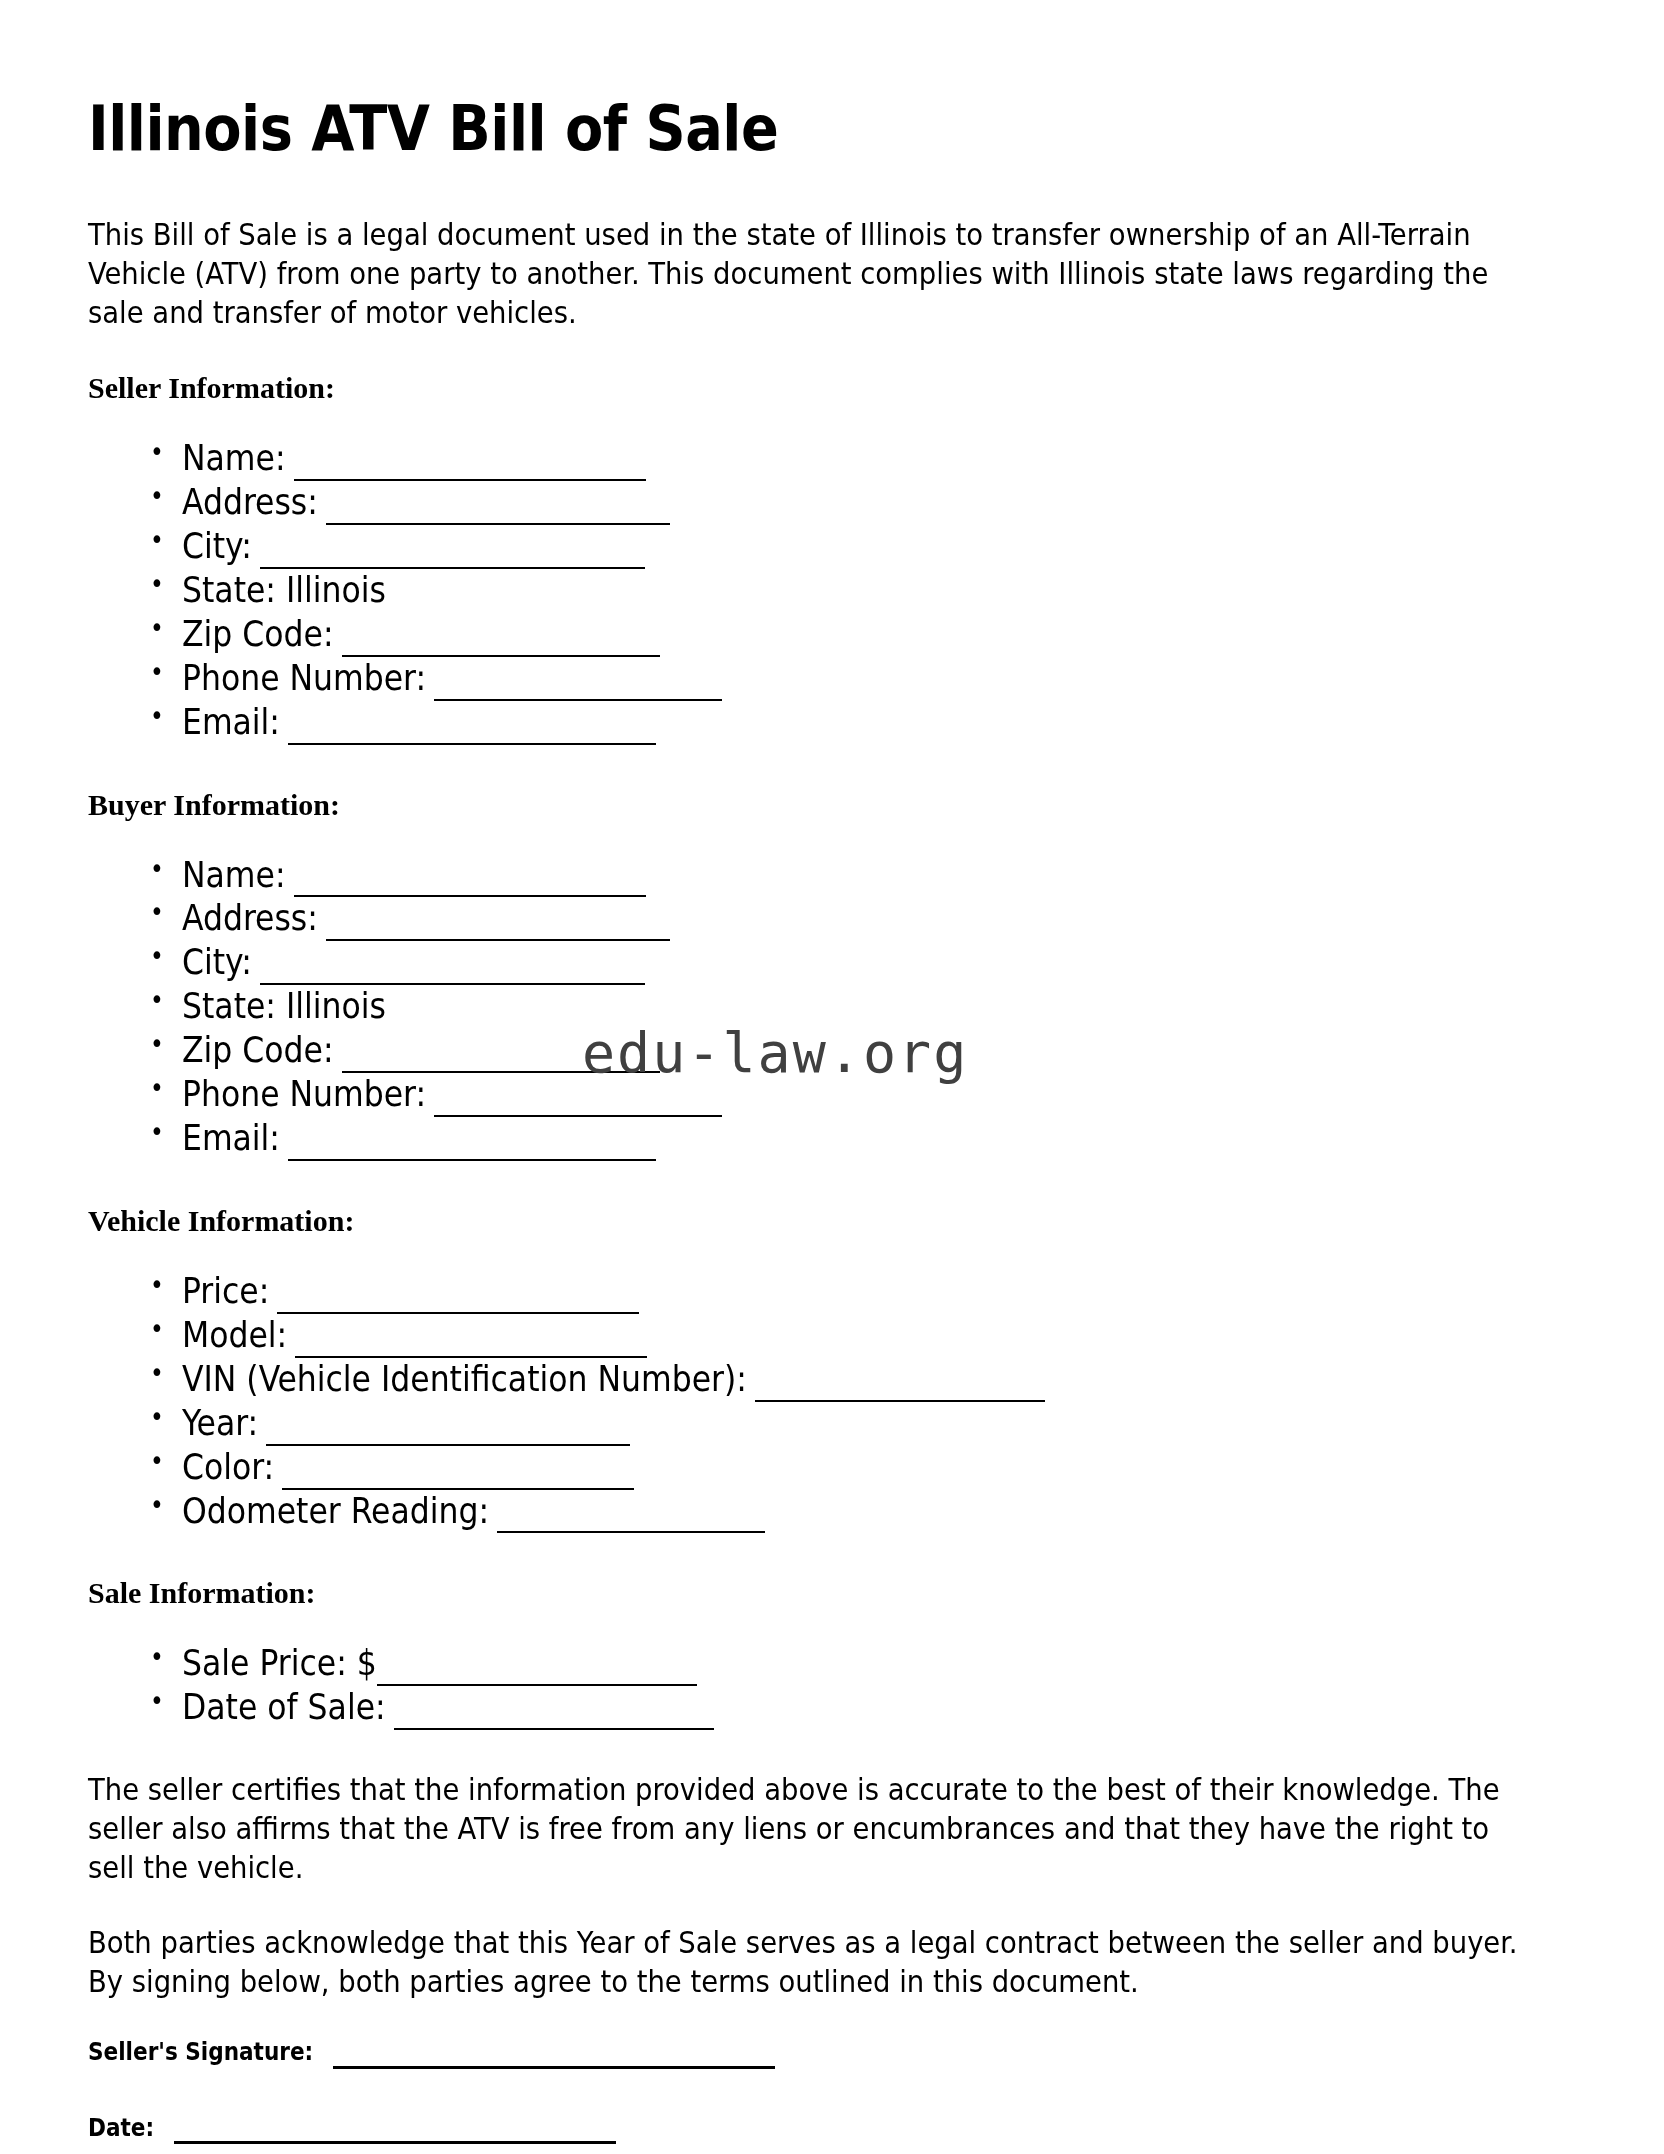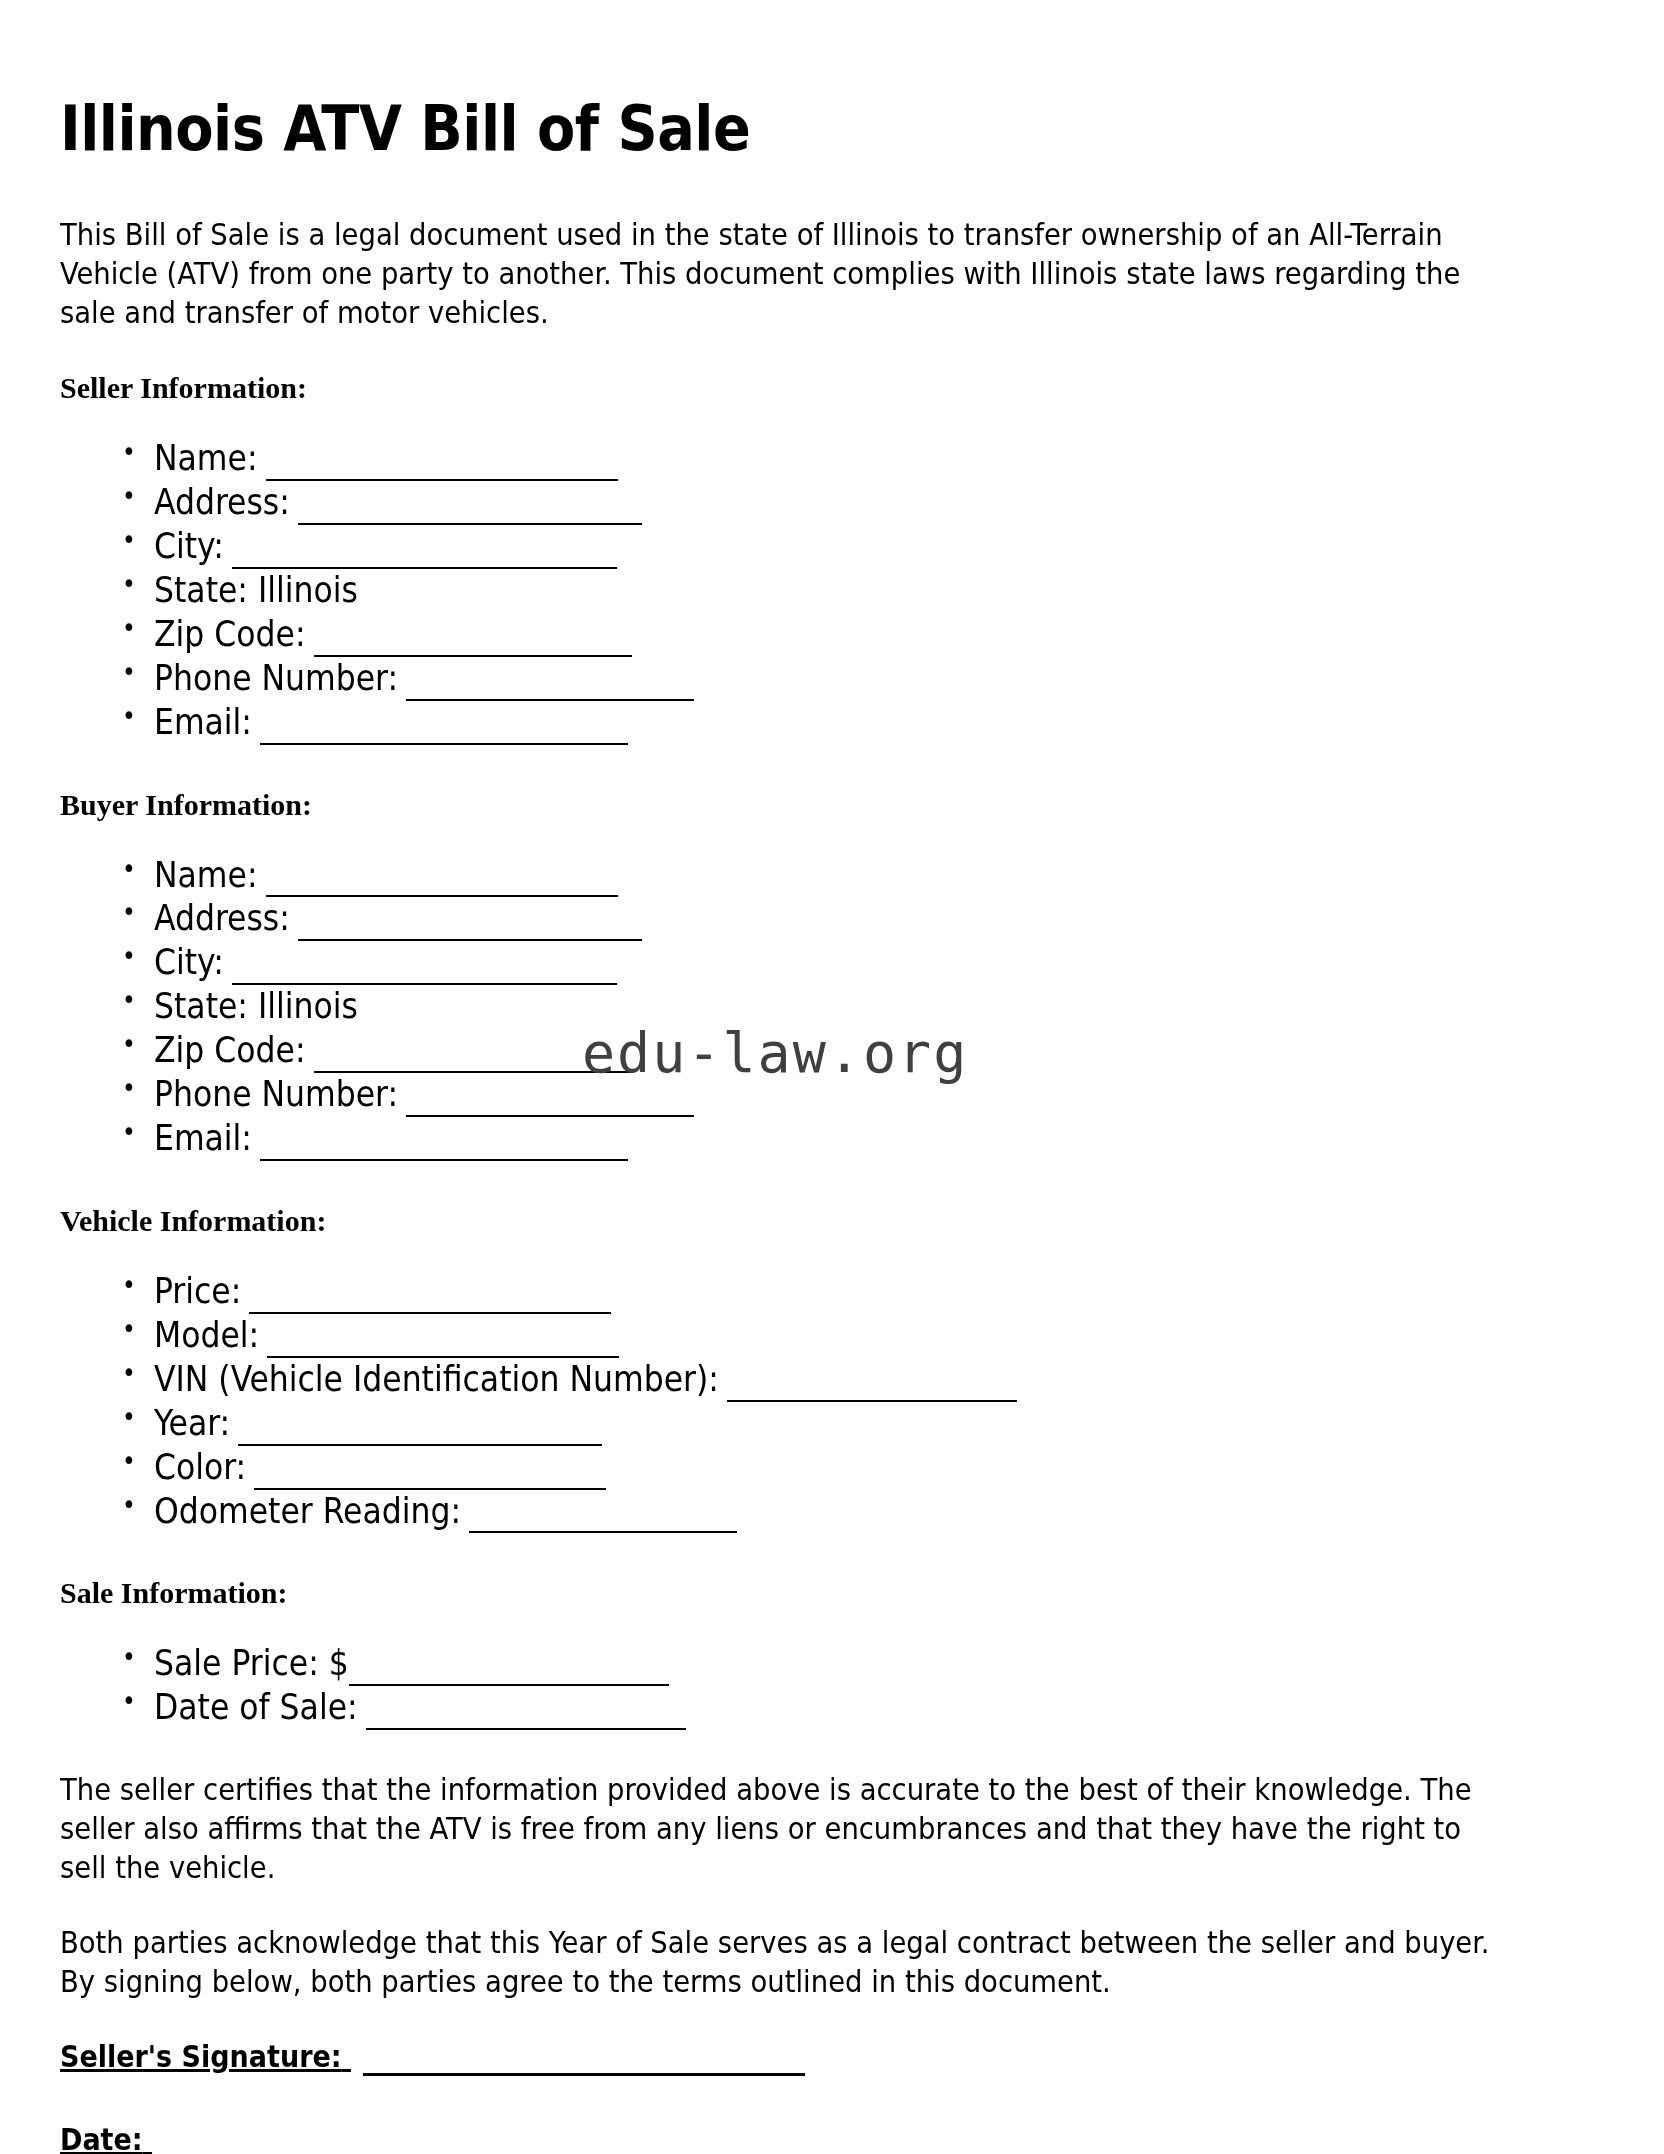--- a/index.html
+++ b/index.html
@@ -14,21 +14,21 @@
     font-family: "DejaVu Sans Condensed", "Liberation Sans Narrow", "Liberation Sans", sans-serif;
     color: #000000;
     overflow: hidden;
   }
   .page {
     position: relative;
     width: 1664px;
     height: 2154px;
     background: #ffffff;
     box-sizing: border-box;
-    padding: 96px 120px 0 60px;
+    padding: 96px 120px 0 88px;
   }
   
   .doc-title {
     font-size: 62px;
     font-weight: bold;
     letter-spacing: -0.5px;
     line-height: 1.08;
     margin: 0 0 52px 0;
     font-stretch: condensed;
   }
@@ -76,27 +76,26 @@
     border-bottom: 2.5px solid #000000;
     vertical-align: bottom;
     height: 0.92em;
     margin-left: 2px;
   }
   .fill-line.pre {
     margin-left: 0px;
   }
   
   .sig-row {
-    font-size: 30px;
+    font-size: 24px;
     font-weight: bold;
     line-height: 1.3;
     margin: 0 0 44px 0;
     white-space: nowrap;
     font-stretch: condensed;
-    text-decoration: underline;
   }
   .sig-row .fill-line {
     border-bottom-width: 3.5px;
   }
   
   .watermark {
     position: absolute;
     left: 582px;
     top: 1021px;
     font-family: "DejaVu Sans Mono", "Liberation Mono", monospace;

